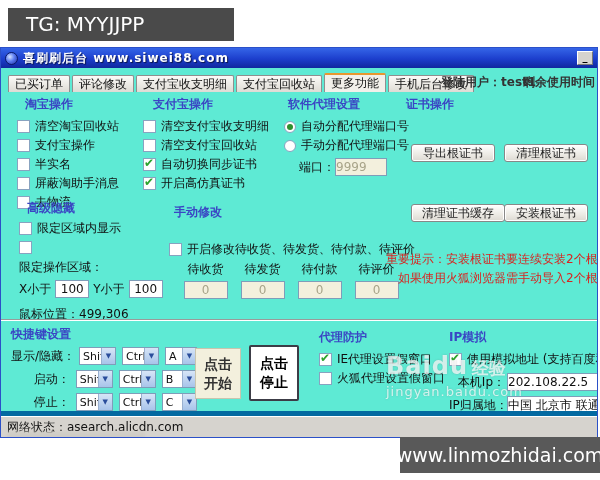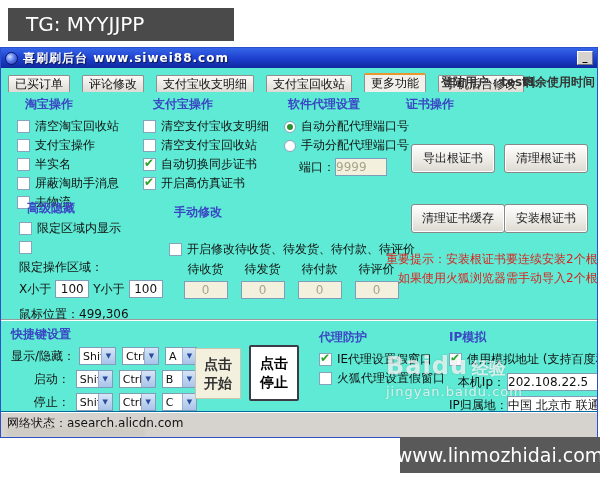--- a/index.html
+++ b/index.html
@@ -18,21 +18,21 @@
   .titlebar { height:20px; flex:none; background:linear-gradient(180deg,#3565e8 0%,#1c3ecc 55%,#10289e 100%);
               display:flex; align-items:center; gap:5px; padding:0 4px; }
   .app-icon { width:13px; height:13px; border-radius:50%; flex:none;
               background:radial-gradient(circle at 35% 35%, #cfe0ff, #5b7cf0 45%, #1a2b9e); border:1px solid #0b1a66; }
   .title { color:#fff; font-weight:bold; font-size:12px; letter-spacing:1px; text-shadow:1px 1px 1px rgba(0,0,0,.6); white-space:nowrap; }
   .min-btn { margin-left:auto; width:16px; height:14px; background:#d6d3ce; border:1px solid #fff;
              border-right-color:#777; border-bottom-color:#777; font-size:10px; font-weight:bold; line-height:9px;
              text-align:center; color:#000; cursor:default; }
 
   
-  .tabstrip { position:relative; height:24px; flex:none; display:flex; align-items:flex-end; padding-left:7px; gap:12px; }
+  .tabstrip { position:relative; height:24px; flex:none; display:flex; align-items:flex-end; padding-left:7px; gap:2px; }
   .tab { border:1px solid #8f8f8f; border-bottom:none; background:linear-gradient(#fcfbf8,#dedbd4);
          padding:0 6px; font-size:12px; height:17px; line-height:16px; border-radius:2px 2px 0 0; white-space:nowrap; }
   .tab.active { background:#f2f0ea; border-top:2px solid #e8972f; height:19px; line-height:16px; z-index:2; }
   .sess { position:absolute; top:6px; font-weight:bold; color:#333; white-space:nowrap; }
   .sess.user { left:440px; } .sess.time { left:522px; }
 
   
   .content { position:relative; flex:1; overflow:hidden; }
   .hdr { color:#3a46c4; font-weight:bold; margin-bottom:4px; white-space:nowrap; }
   .sec { position:absolute; }
@@ -40,21 +40,21 @@
   .cbrow { display:flex; align-items:center; gap:5px; height:19px; white-space:nowrap; }
   .cb { width:13px; height:13px; background:#fff; border:1px solid #88a3c0; position:relative; flex:none; }
   .cb.checked::after { content:"✔"; position:absolute; left:0; top:-3px; color:#2ba32b; font-size:12px; font-weight:bold; }
   .radio { width:12px; height:12px; border-radius:50%; background:#fff; border:1px solid #88a3c0; position:relative; flex:none; }
   .radio.checked::after { content:""; position:absolute; left:2px; top:2px; width:6px; height:6px; border-radius:50%; background:#2e8f2e; }
 
   .inp { border:1px solid #7f9db9; height:18px; font-size:12px; font-family:inherit; background:#fff; color:#111; }
   .inp.dis { background:#f3f0dd; color:#a8a489; }
   .inp.center { text-align:center; }
 
-  .xpbtn { position:absolute; height:29px; width:84px; font-size:12px; font-family:Liberation Mono, monospace; color:#222;
+  .xpbtn { position:absolute; height:18px; width:84px; font-size:12px; font-family:Liberation Mono, monospace; color:#222;
            background:linear-gradient(#ffffff,#eceae4 60%,#dcd9d2); border:1px solid #888; border-radius:3px;
            box-shadow:inset 0 0 0 1px #fff; white-space:nowrap; }
 
   .warn { position:absolute; left:385px; top:158px; width:230px; color:#d9231f; line-height:19px; white-space:nowrap; }
   .warn .l2 { margin-left:12px; }
 
   .groove { position:absolute; left:0; right:0; top:227px; height:0; border-top:1px solid #9a9a9a; box-shadow:0 1px 0 #fff; }
 
   .hk-row { display:flex; align-items:center; margin-bottom:5px; }
   .hk-label { width:62px; text-align:right; margin-right:6px; white-space:nowrap; }
@@ -73,21 +73,21 @@
   .two-line { width:2em; text-align:center; line-height:19px; }
 
   .ip-row { display:flex; align-items:center; margin-bottom:5px; white-space:nowrap; }
   .ip-label { width:56px; text-align:right; margin-right:2px; }
 
   .mm-grid { display:grid; grid-template-columns:repeat(4,57px); row-gap:3px; margin-top:2px; }
   .mm-grid .lab { text-align:center; white-space:nowrap; }
   .mm-grid .inp { width:44px; margin:0 auto; }
 
   .statusbar { position:absolute; left:0; right:0; bottom:0; height:26px; background:#d6d3ce;
-               border-top:1px solid #0369a1; box-shadow:inset 0 1px 0 #fff; padding:3px 0 0 6px; }
+               border-top:5px solid #0369a1; box-shadow:inset 0 1px 0 #fff; padding:3px 0 0 6px; }
   .censor { position:absolute; left:6px; top:16px; width:138px; height:9px; background:#cfccc5; filter:blur(1.5px); }
 
   .watermark { position:absolute; left:386px; top:352px; width:190px; z-index:20; pointer-events:none;
                color:rgba(255,255,255,.72); text-shadow:0 0 2px rgba(110,110,110,.35); }
   .watermark .brand { font-size:24px; font-weight:bold; letter-spacing:1px; }
   .watermark .suffix { font-size:17px; font-weight:bold; }
   .watermark .url { font-size:13px; letter-spacing:1px; margin-top:4px; }
 </style>
 </head>
 <body>

